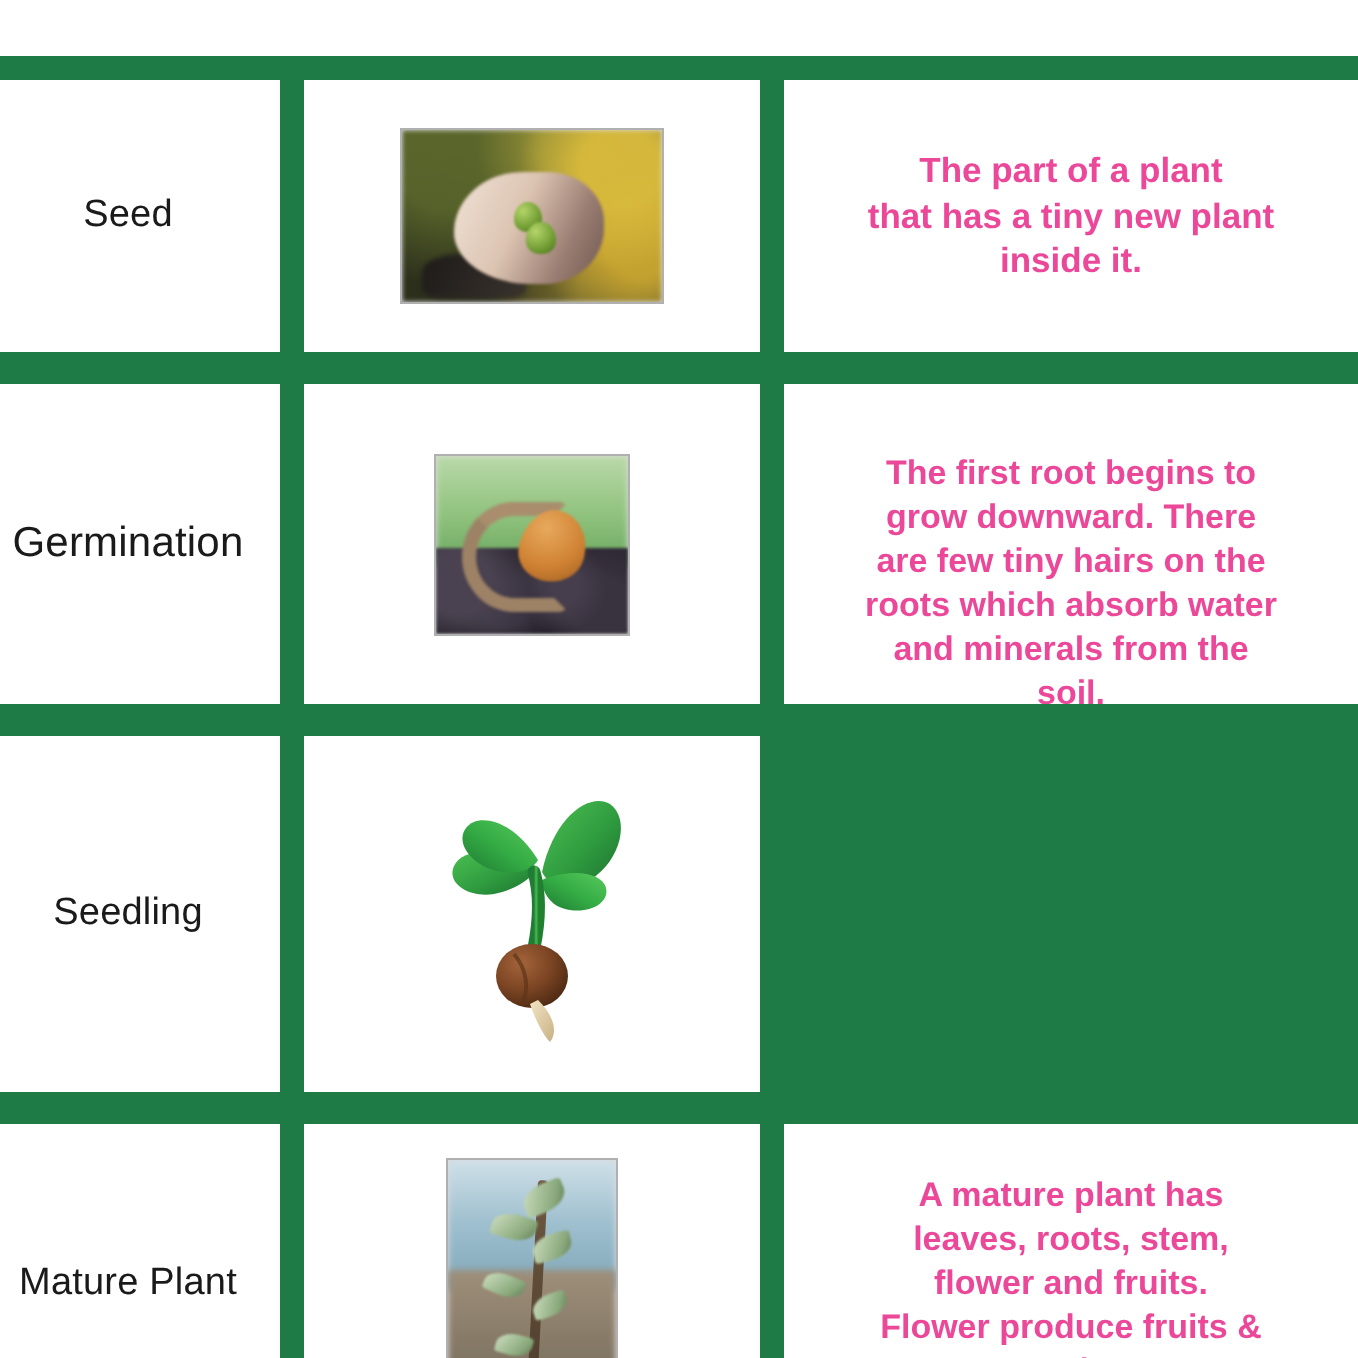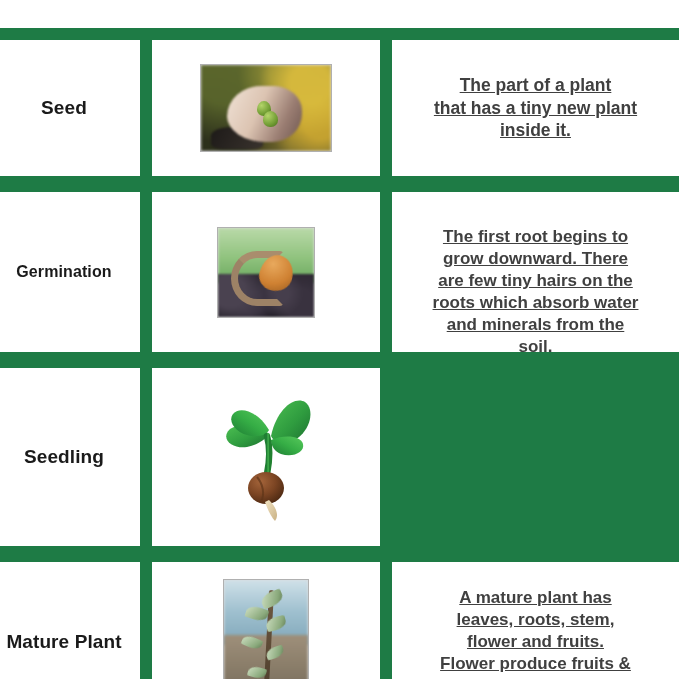--- a/index.html
+++ b/index.html
@@ -64,38 +64,37 @@
     margin-left: 12px;
   }
   .cell-text {
     flex: 1;
     margin-left: 12px;
     margin-right: 12px;
   }
 
   .stage-label {
     font-size: 19px;
-    font-weight: bold;
+    font-weight: normal;
     color: #1a1a1a;
     text-align: center;
     line-height: 1.28;
     letter-spacing: 0.1px;
     padding: 0 4px;
   }
-  .stage-label-germination { font-size: 16px; }
+  .stage-label-germination { font-size: 21px; }
 
   .stage-desc {
     font-size: 17.5px;
     font-weight: bold;
-    color: #404040;
+    color: #ec4899;
     text-align: center;
     line-height: 1.3;
     padding: 0 14px;
     white-space: pre-line;
-    text-decoration: underline;
   }
   .desc-germination { font-size: 17px; margin-top: 40px; }
   .desc-mature { font-size: 17px; }
 
   
   .photo-frame {
     border: 1px solid #b0b0b0;
     background: #ddd;
     overflow: hidden;
     position: relative;

